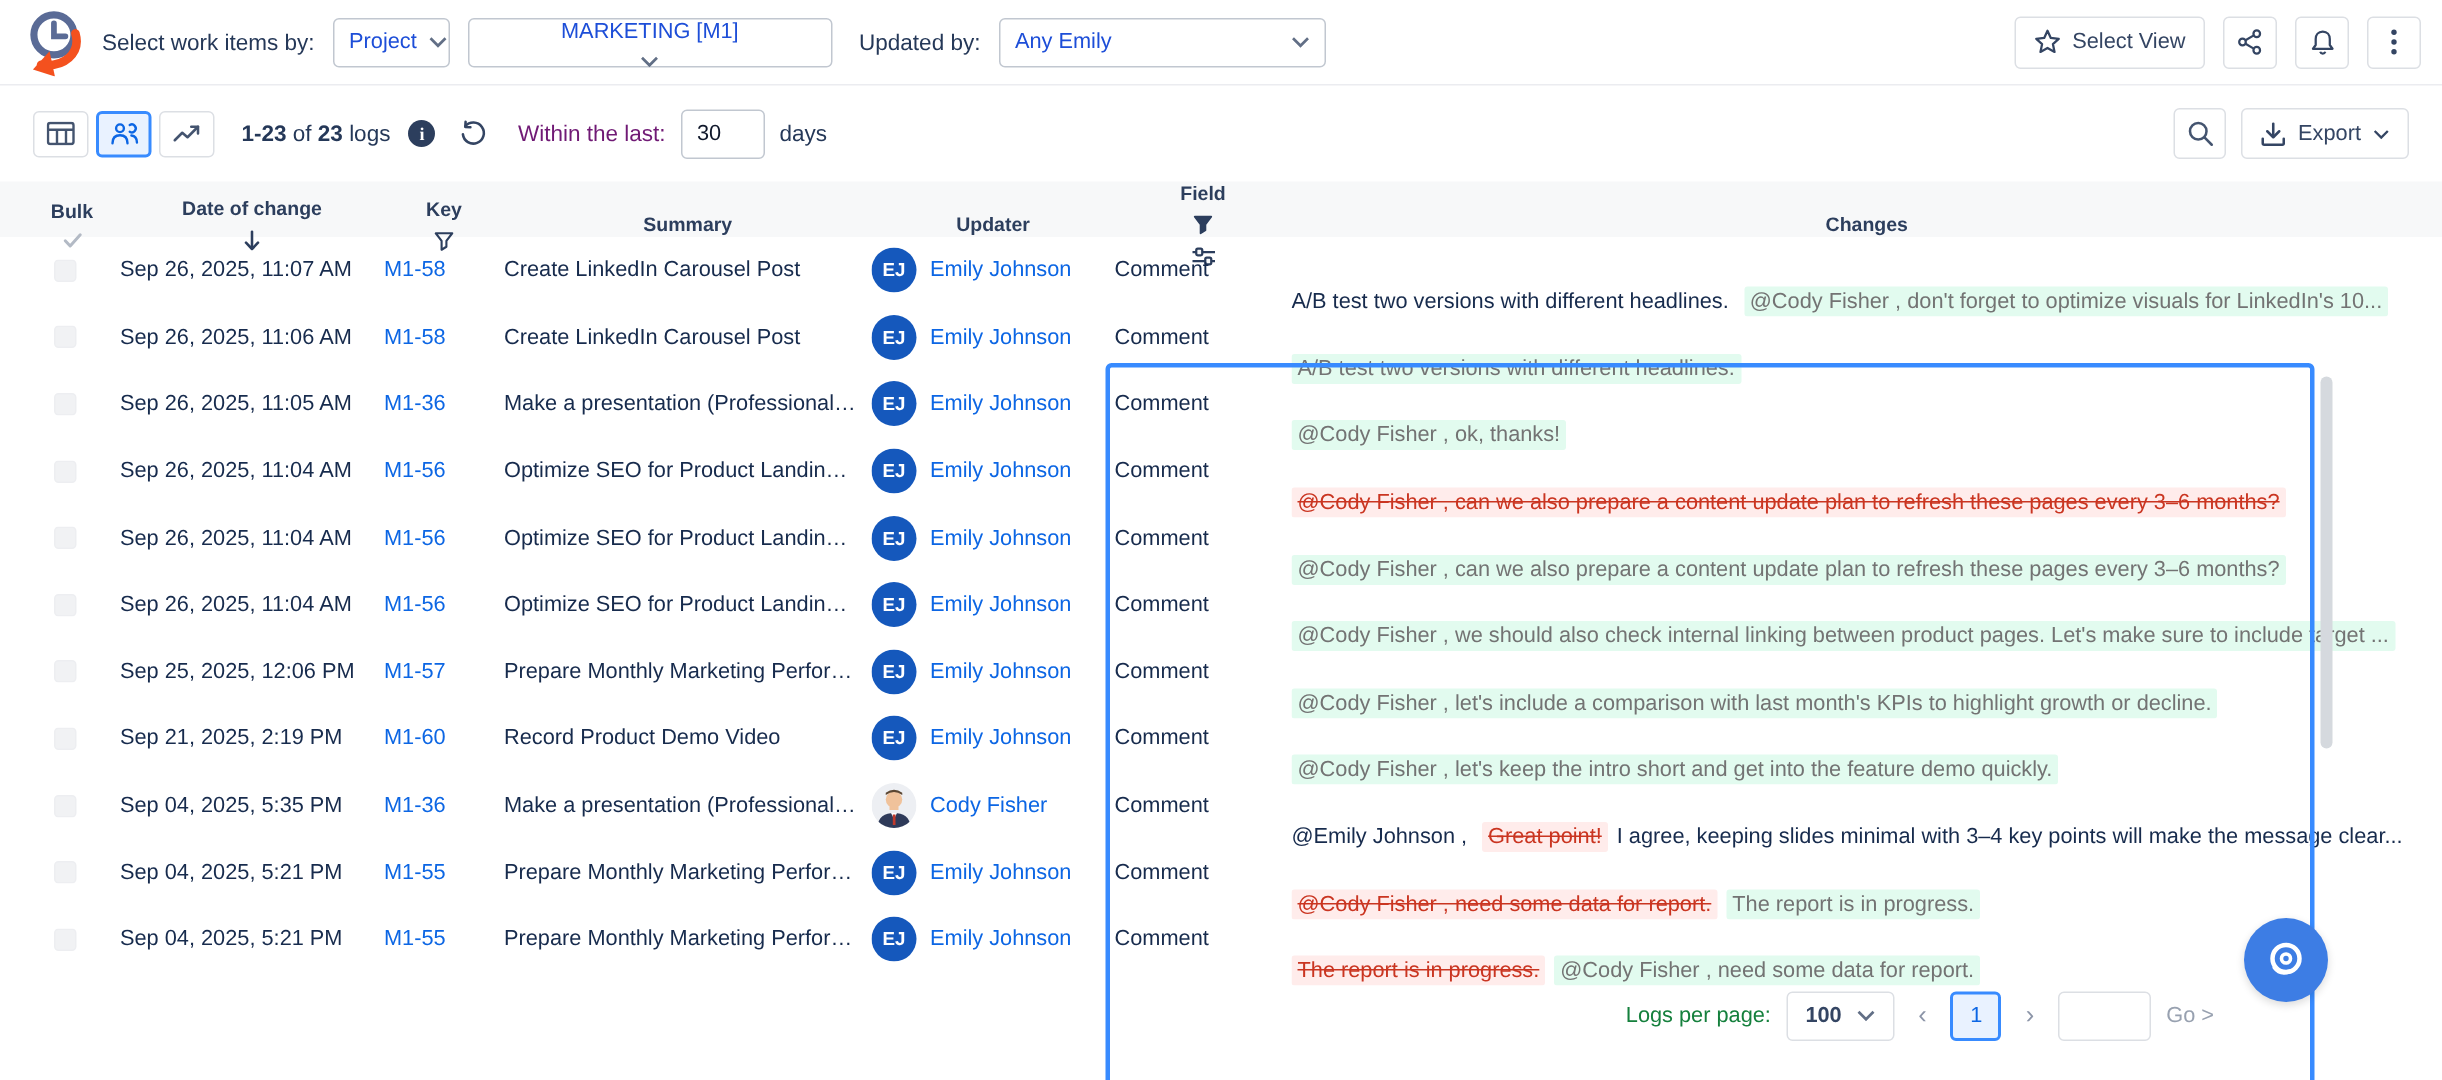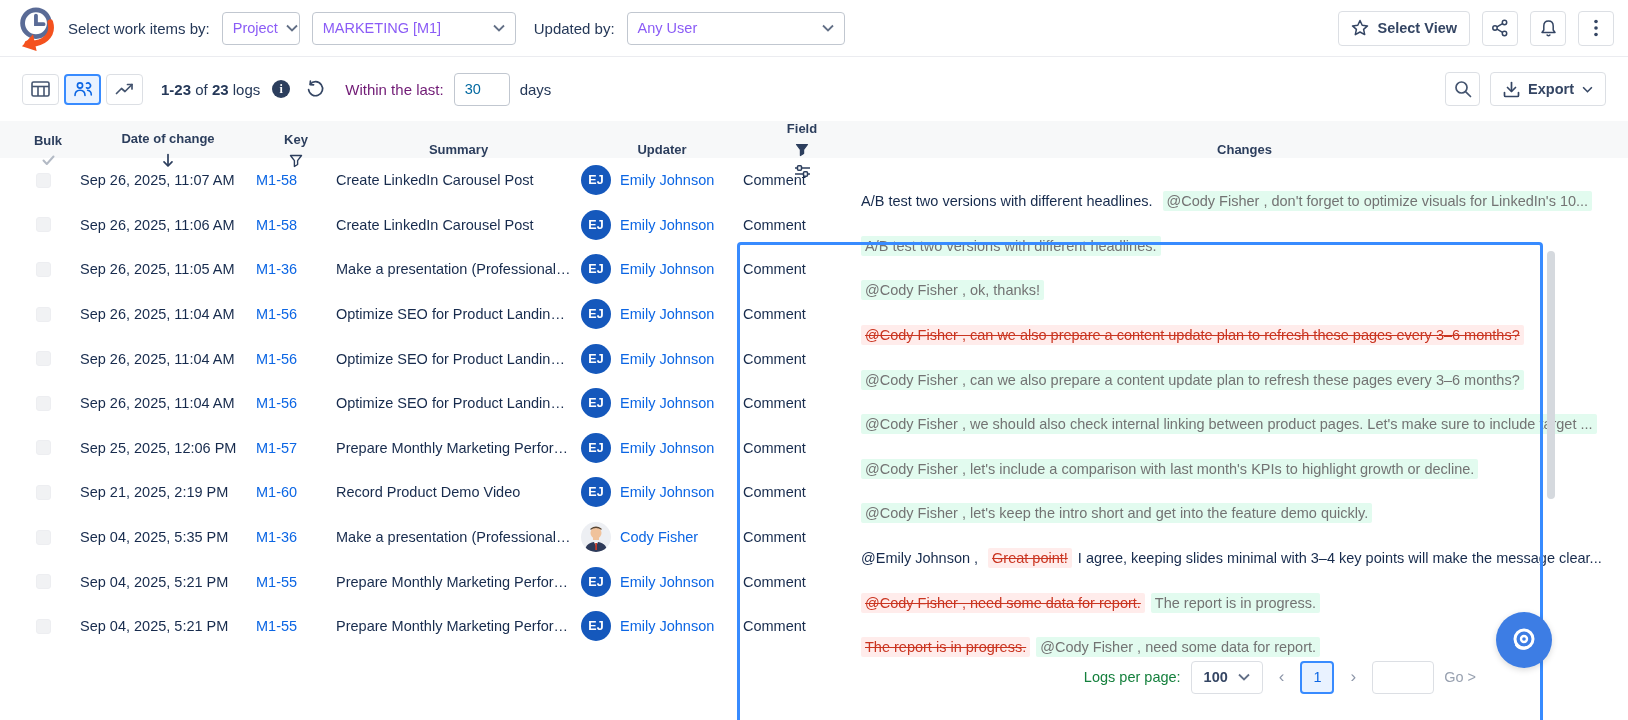--- a/index.html
+++ b/index.html
@@ -11,31 +11,31 @@
   
   .topbar {
     height:57px; display:flex; align-items:center; gap:12px;
     padding:0 14px; border-bottom:1px solid #EBECF0;
   }
   .logo { width:42px; height:46px; flex:0 0 auto; }
   .tb-label { font-size:15px; color:#253858; white-space:nowrap; }
   .select-box {
     display:flex; align-items:center; justify-content:space-between; gap:8px;
     height:33px; border:1px solid #C1C7D0; border-radius:4px; background:#fff;
-    padding:0 10px; font-size:14.5px; color:#8b5cf6; cursor:pointer; white-space:nowrap;
+    padding:0 10px; font-size:14.5px; color:#1d4ed8; cursor:pointer; white-space:nowrap;
   }
   .sb-project { width:78px; }
-  .sb-source  { width:204px; }
+  .sb-source  { width:243px;flex-direction:column; }
   .sb-user    { width:218px; }
   .chev { flex:0 0 auto; }
   .tb-spacer { flex:1; }
   .btn {
     display:flex; align-items:center; gap:8px; height:35px;
     border:1px solid #DCDFE4; border-radius:4px; background:#fff;
-    padding:0 12px; font-size:14.5px; font-weight:700; color:#344563; cursor:pointer;
+    padding:0 12px; font-size:14.5px; font-weight:400; color:#344563; cursor:pointer;
     white-space:nowrap;
     justify-content:flex-end;
   }
   .icon-btn { width:36px; justify-content:center; padding:0; font-weight:400; }
   
   .toolbar2 {
     height:64px; display:flex; align-items:center; gap:10px; padding:0 22px;
   }
   .viewtoggle { display:flex; gap:5px; margin-right:8px; }
   .vt-btn {
@@ -46,21 +46,21 @@
   .logcount { font-size:15px; color:#253858; margin-right:2px; white-space:nowrap; }
   .logcount b { font-weight:700; }
   .info-dot {
     width:18px; height:18px; border-radius:50%; background:#2C3E5D; color:#fff;
     font-size:12px; font-weight:700; display:flex; align-items:center; justify-content:center;
     font-family:"Liberation Serif", serif; cursor:pointer;
   }
   .within-label { font-size:15px; color:#701a75; margin-left:10px; white-space:nowrap; }
   .days-input {
     width:56px; height:33px; border:1px solid #C1C7D0; border-radius:4px;
-    font-size:14.5px; color:#0369a1; padding:0 10px; font-family:inherit;
+    font-size:14.5px; color:#0f172a; padding:0 10px; font-family:inherit;
   }
   .days-unit { font-size:15px; color:#253858; }
   
   .tablewrap { position:relative; }
   .thead, .trow {
     display:grid;
     grid-template-columns:64px 176px 80px 245px 162px 118px 1fr;
     align-items:center; padding-left:16px;
   }
   .thead {
@@ -143,21 +143,21 @@
         </svg>
     </div>
     <div class="select-box sb-source">
       <span>MARKETING [M1]</span>
       <svg class="chev" width="12" height="8" viewBox="0 0 12 8">
           <polyline points="1,1.5 6,6.5 11,1.5" fill="none" stroke="#626F86" stroke-width="1.8"></polyline>
         </svg>
     </div>
     <span class="tb-label" style="margin-left:6px;">Updated by:</span>
     <div class="select-box sb-user">
-      <span>Any User</span>
+      <span>Any Emily</span>
       <svg class="chev" width="12" height="8" viewBox="0 0 12 8">
           <polyline points="1,1.5 6,6.5 11,1.5" fill="none" stroke="#626F86" stroke-width="1.8"></polyline>
         </svg>
     </div>
     <div class="tb-spacer"></div>
     <div class="btn">
       <svg width="18" height="18" viewBox="0 0 18 18">
         <path d="M9 1.5 L11.2 6.3 L16.5 6.9 L12.6 10.4 L13.7 15.6 L9 13 L4.3 15.6 L5.4 10.4 L1.5 6.9 L6.8 6.3 Z" fill="none" stroke="#344563" stroke-width="1.5" stroke-linejoin="round"></path>
       </svg>
       <span>Select View</span>

